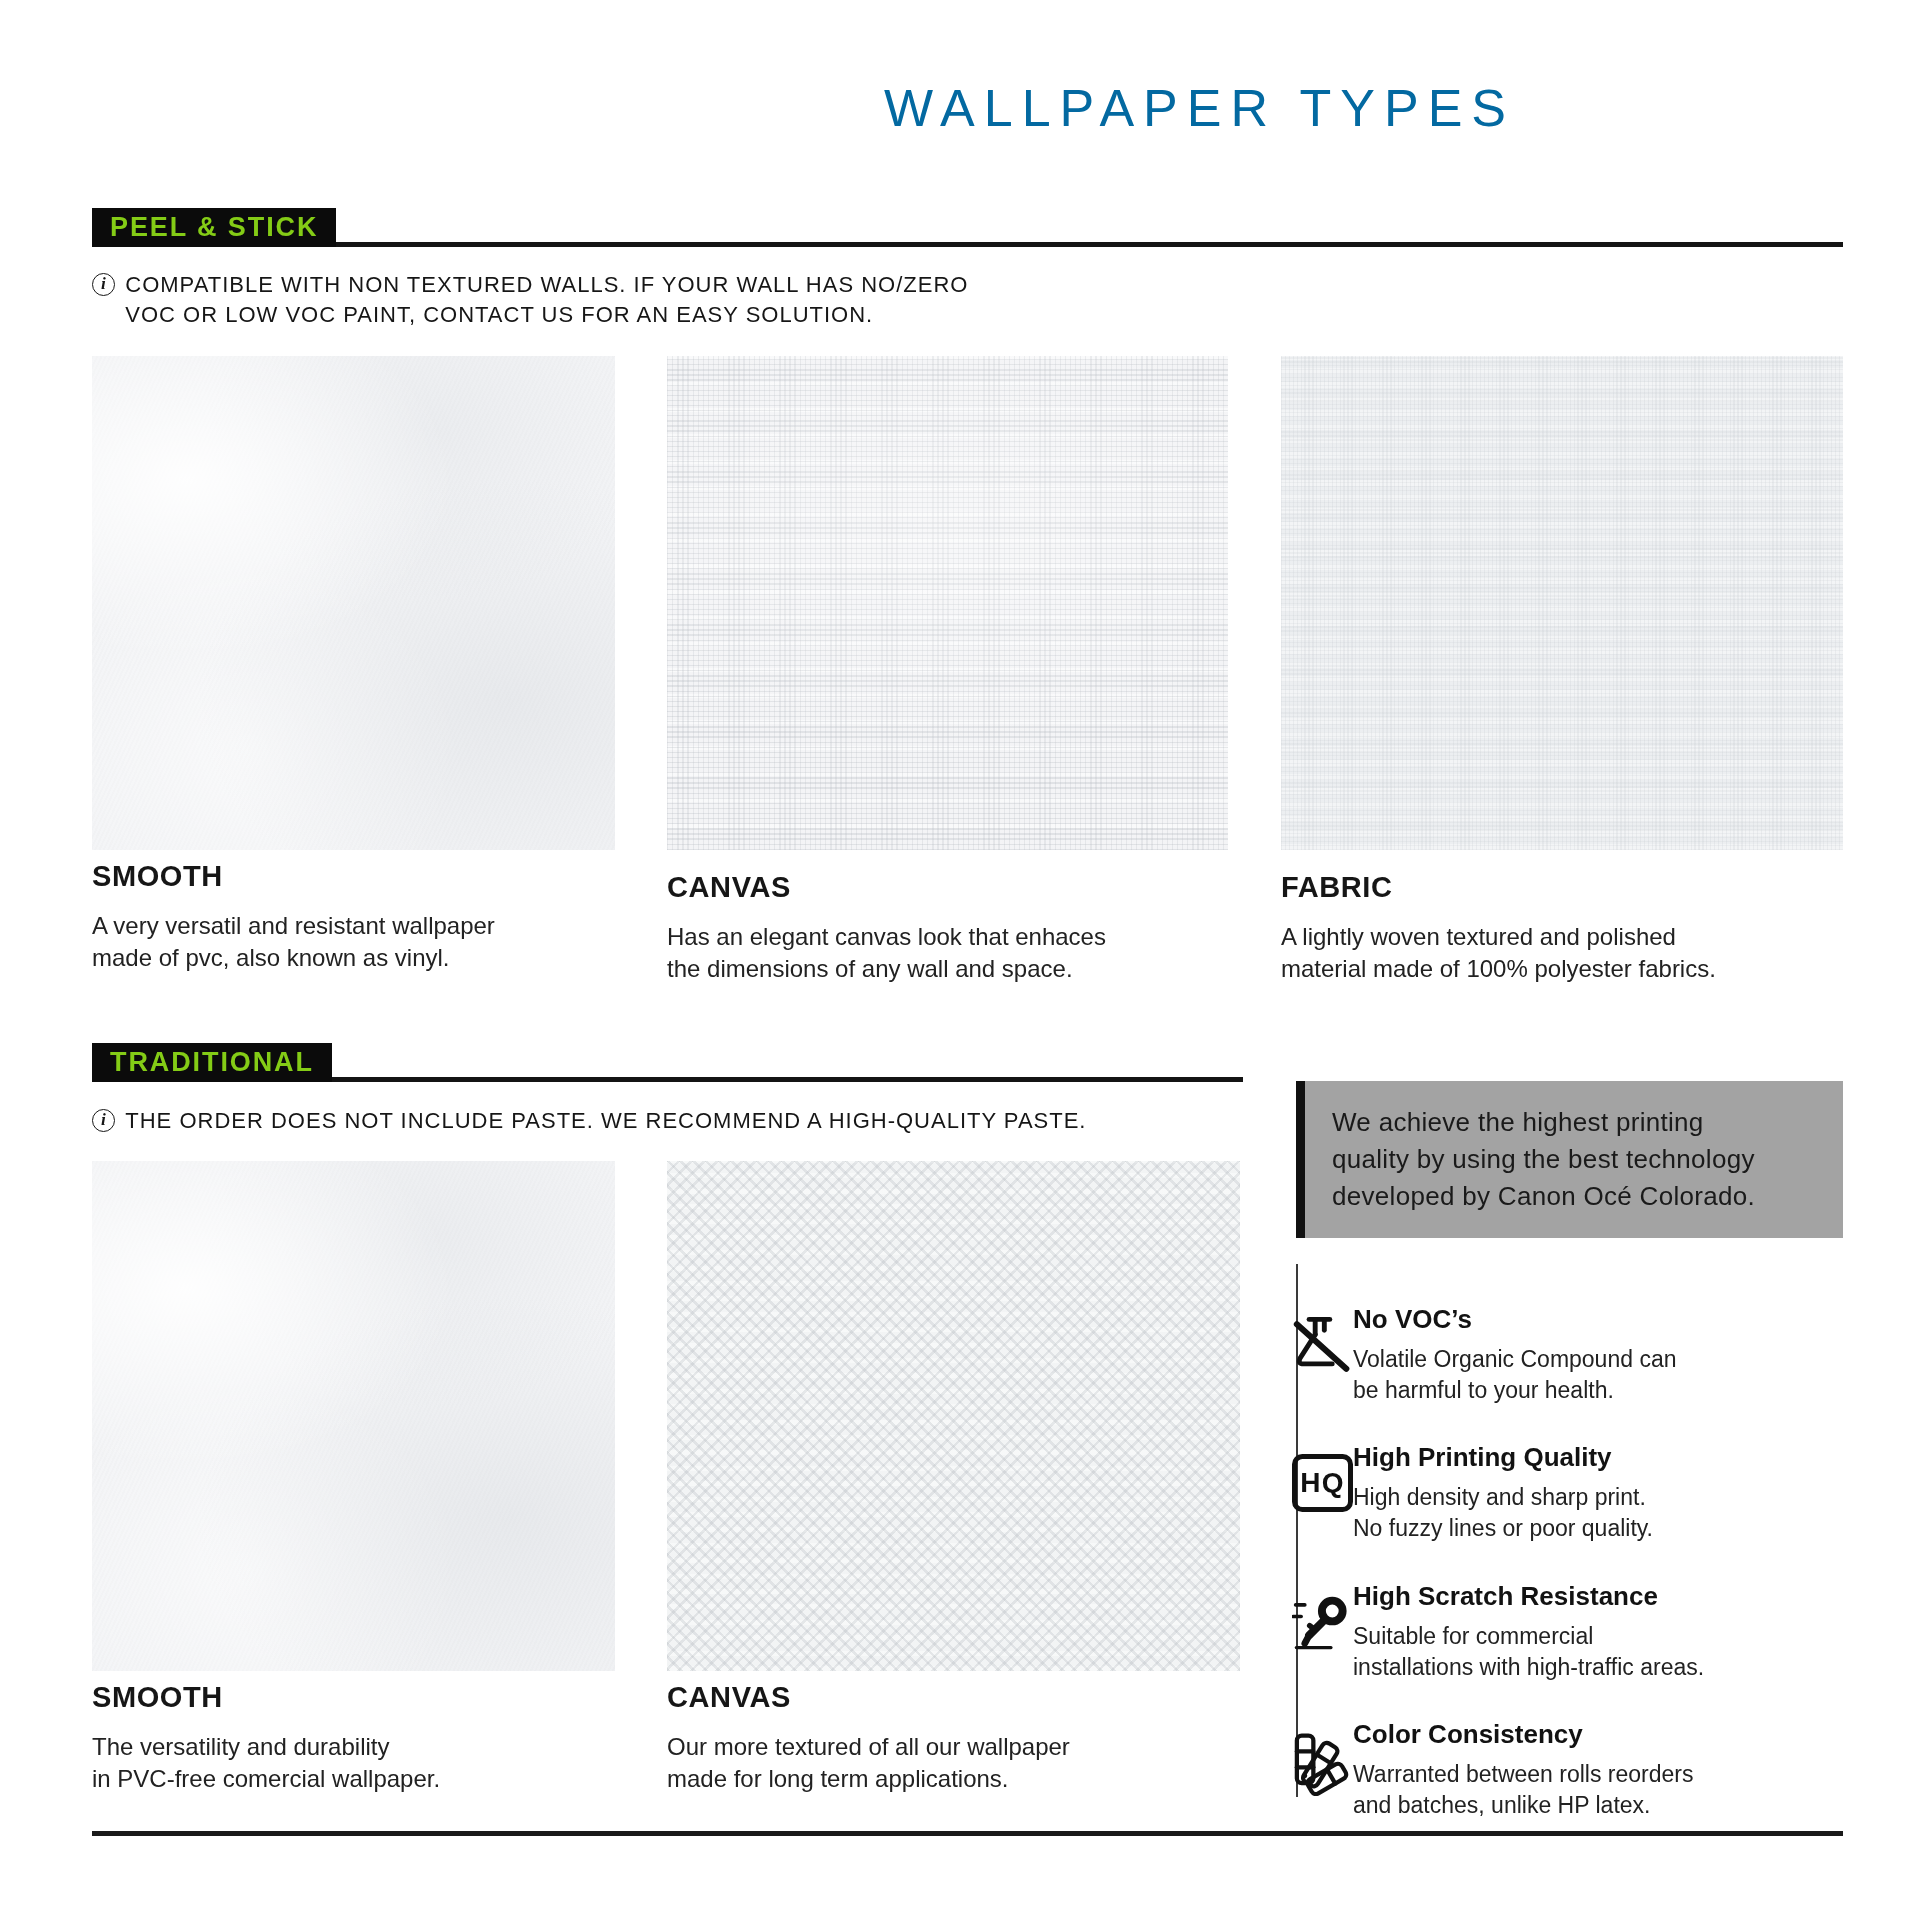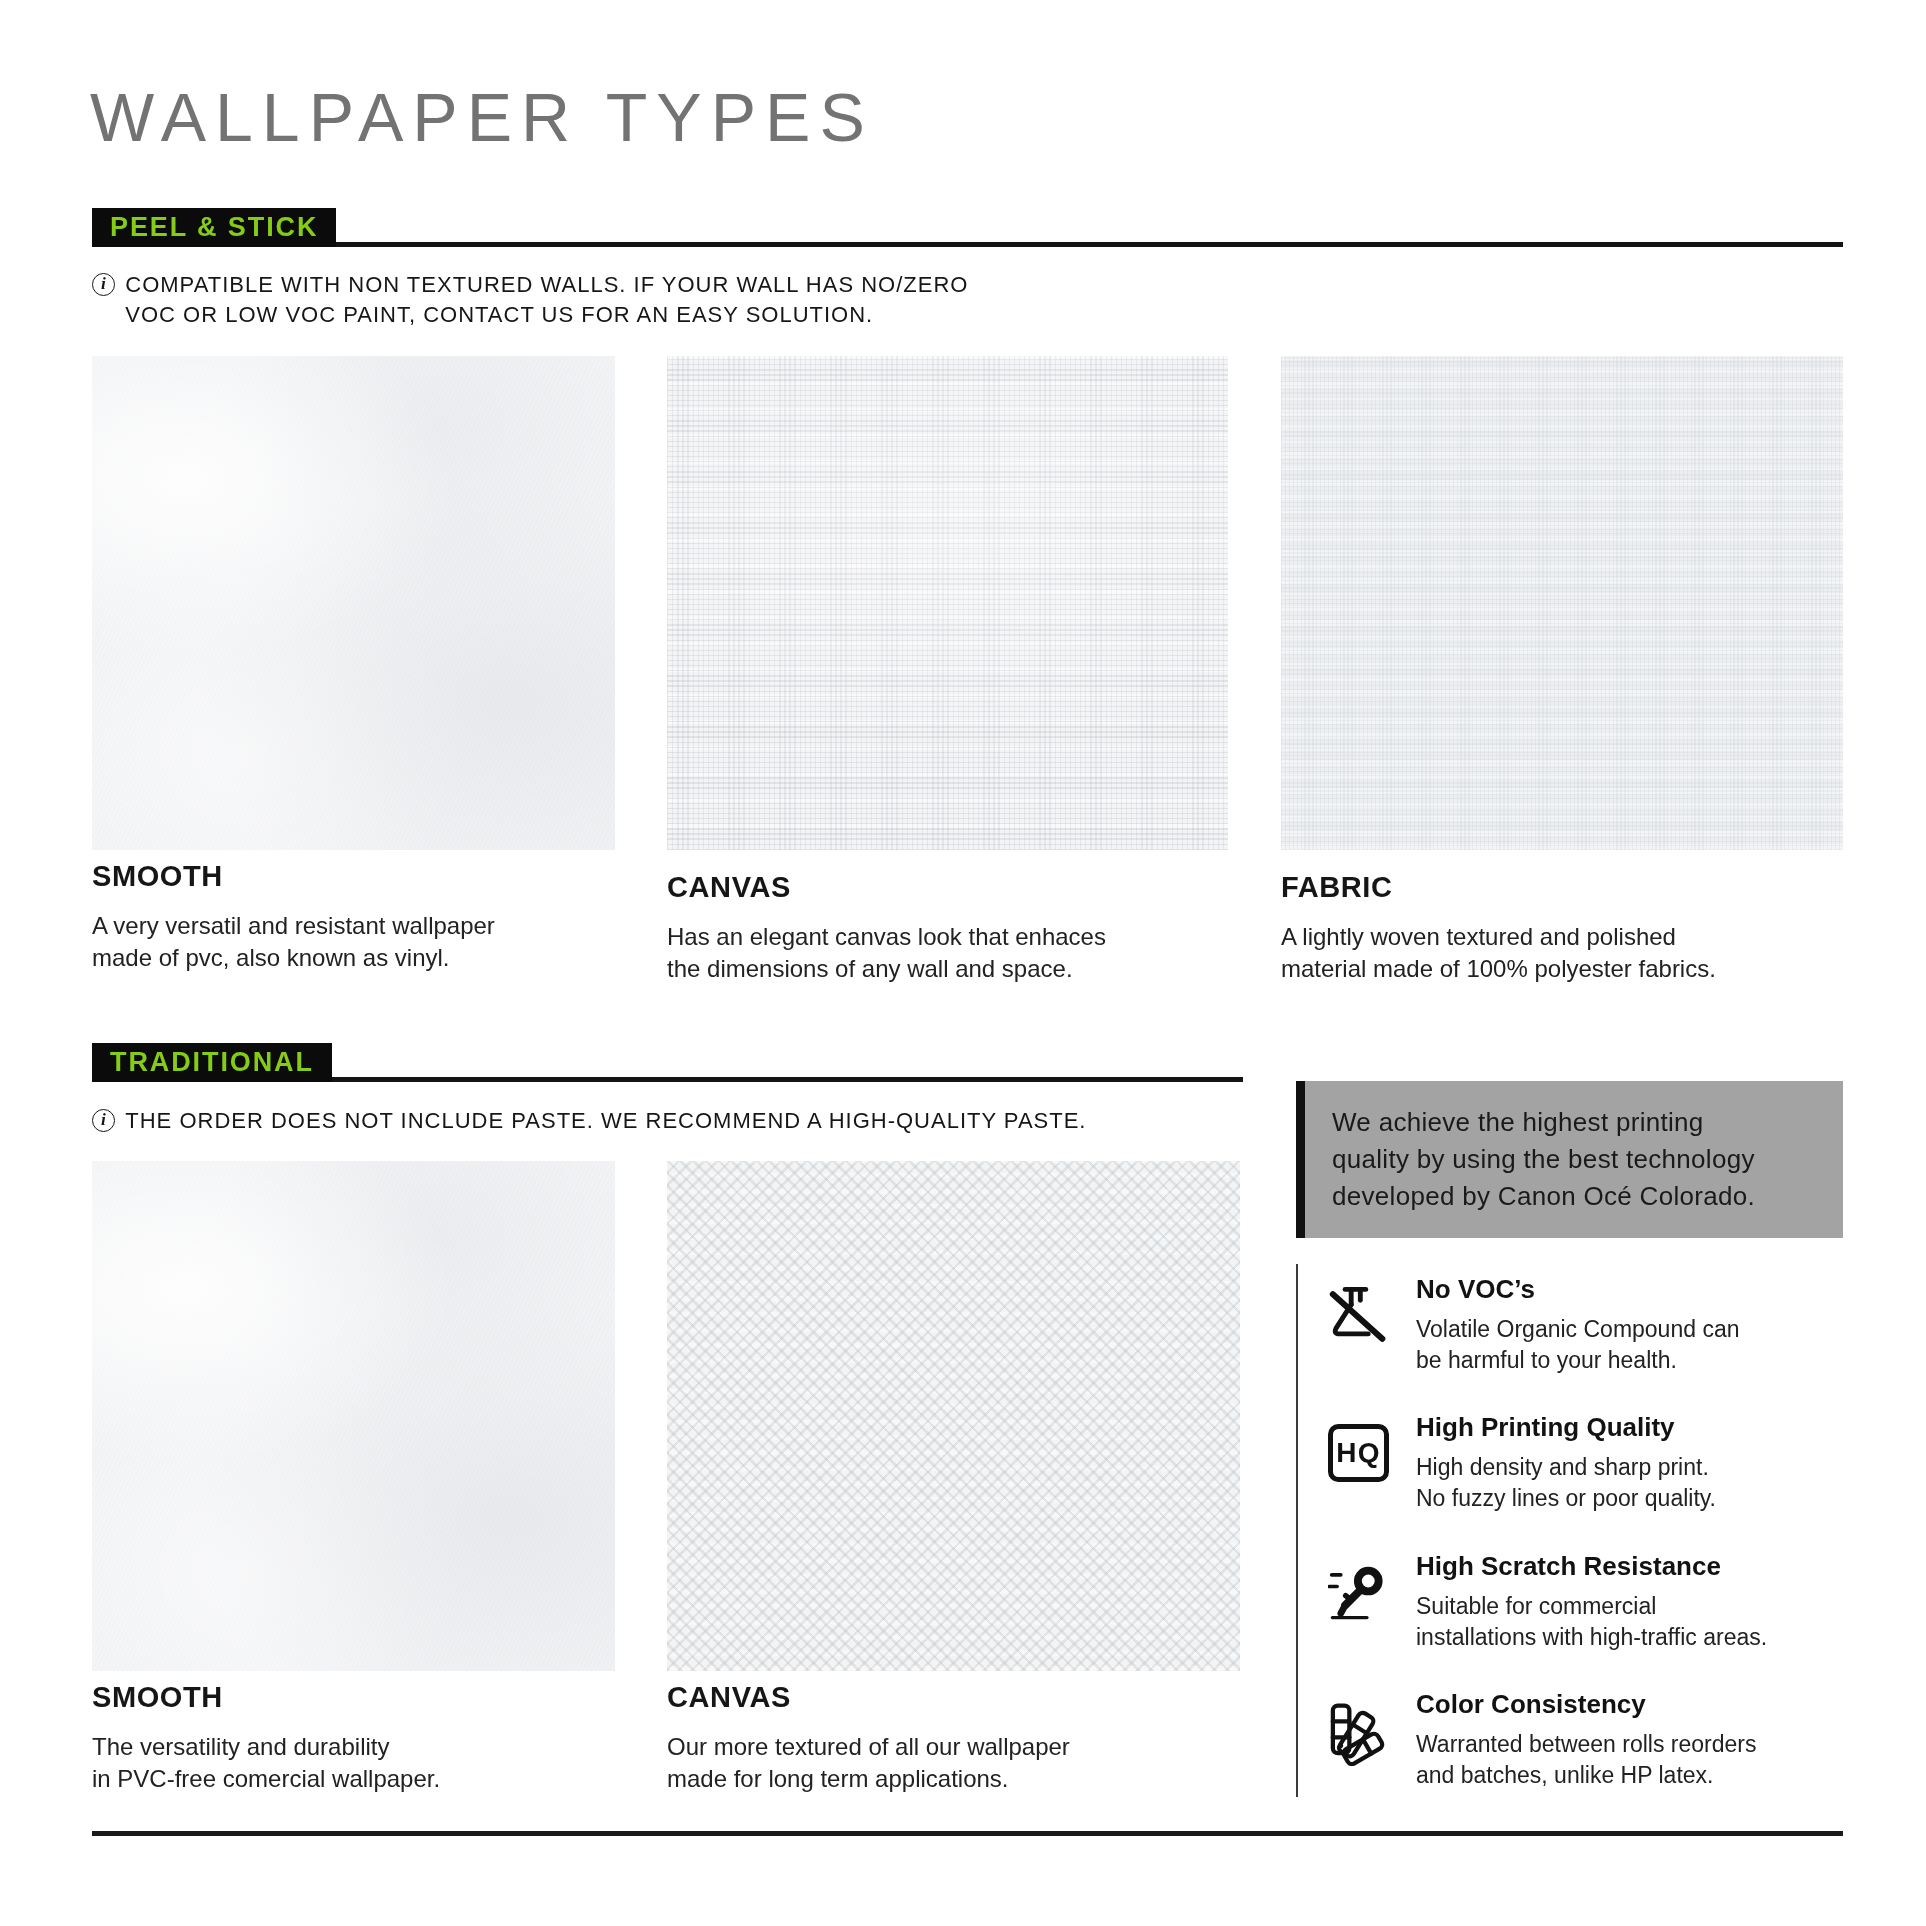--- a/index.html
+++ b/index.html
@@ -1,22 +1,22 @@
 <!DOCTYPE html>
 <html style="font-size:10.3px"><head>
 <meta charset="utf-8">
 <style>
   html,body{margin:0;padding:0;}
   body{
     width:1926px;height:1926px;background:#ffffff;position:relative;
     font-family:"Liberation Sans",sans-serif;color:#141414;overflow:hidden;
   }
   .page-title{
-    position:absolute;top:78px;left:90px;width:1425px;text-align:left;
-    font-size:68px;font-weight:400;letter-spacing:9px;color:#737373;white-space:nowrap;
+    position:absolute;top:78px;left:90px;width:1425px;text-align:right;
+    font-size:52px;font-weight:400;letter-spacing:9px;color:#0369a1;white-space:nowrap;
   }
   .sec-rule{position:absolute;height:4.5px;background:#141414;}
   .rule-peel{left:92px;top:242px;width:1751px;}
   .rule-trad{left:92px;top:1077px;width:1151px;}
   .sec-label{
     position:absolute;left:92px;background:#0b0b0b;color:#84cc16;
     font-weight:700;font-size:27px;letter-spacing:1.9px;padding:0 18px;height:39px;
     display:flex;align-items:center;white-space:nowrap;z-index:2;
   }
   .label-peel{top:208px;}
@@ -76,21 +76,21 @@
   .cap-smooth2{left:92px;top:1681px;}
   .cap-canvas2{left:667px;top:1681px;}
   .cap-title{font-size:29px;font-weight:700;letter-spacing:0.6px;color:#161616;margin:0 0 16.7px 0;}
   .cap-line{font-size:24px;line-height:32px;color:#222222;white-space:nowrap;}
   .quality-box{
     position:absolute;left:1296px;top:1081px;width:547px;box-sizing:border-box;
     background:#a3a3a3;border-left:9px solid #111111;padding:23px 19px 23px 27px;
   }
   .quality-line{font-size:26px;line-height:37px;color:#1a1a1a;letter-spacing:0.3px;white-space:nowrap;}
   .features-line{position:absolute;left:1296px;top:1264px;width:1.9px;height:533px;background:#3a3a3a;}
-  .feature{position:absolute;left:1328px;display:flex;gap:27px;}
+  .feature{position:absolute;left:1292px;display:flex;margin-top:30px;}
   .feat-1{top:1274px;} .feat-2{top:1412px;} .feat-3{top:1551px;} .feat-4{top:1689px;}
   .feat-icon{flex:0 0 auto;width:61px;height:74px;margin-top:3.9px;display:flex;align-items:center;justify-content:center;}
   .feat-icon svg{width:72px;height:72px;}
   .hq-badge{
     width:64px;height:48px;border:5.8px solid #111111;border-radius:10.3px;box-sizing:content-box;
     display:flex;align-items:center;justify-content:center;
     font-size:28px;font-weight:800;letter-spacing:1.3px;color:#111111;
   }
   .feat-title{font-size:26px;font-weight:700;color:#121212;margin:0 0 9px 0;white-space:nowrap;}
   .feat-line{font-size:23px;line-height:31px;color:#222222;white-space:nowrap;}

